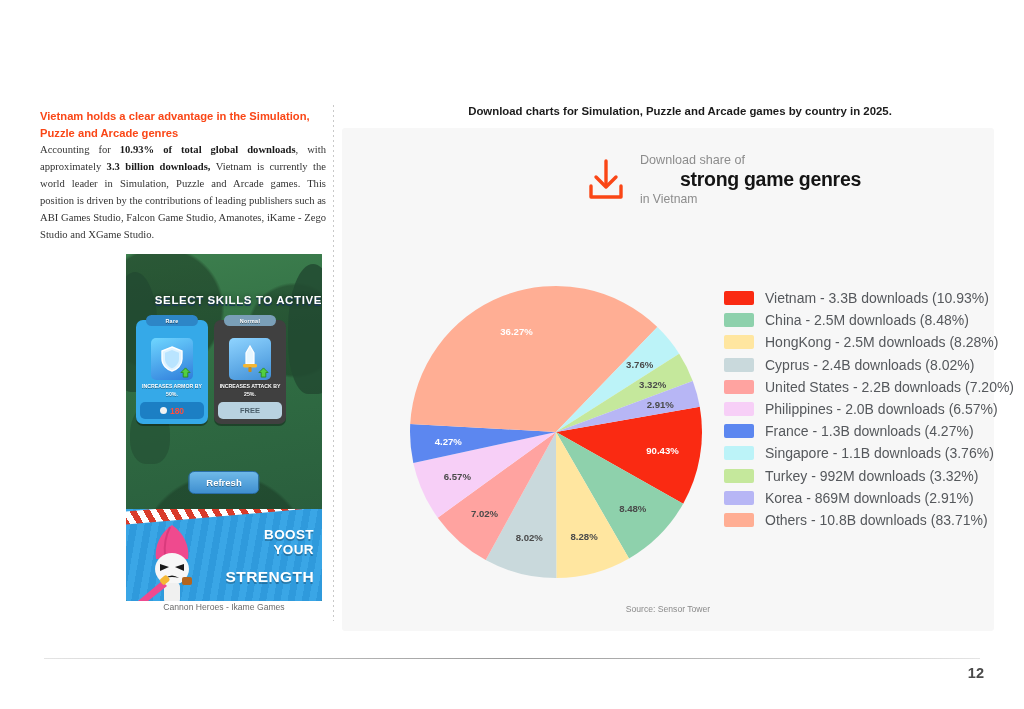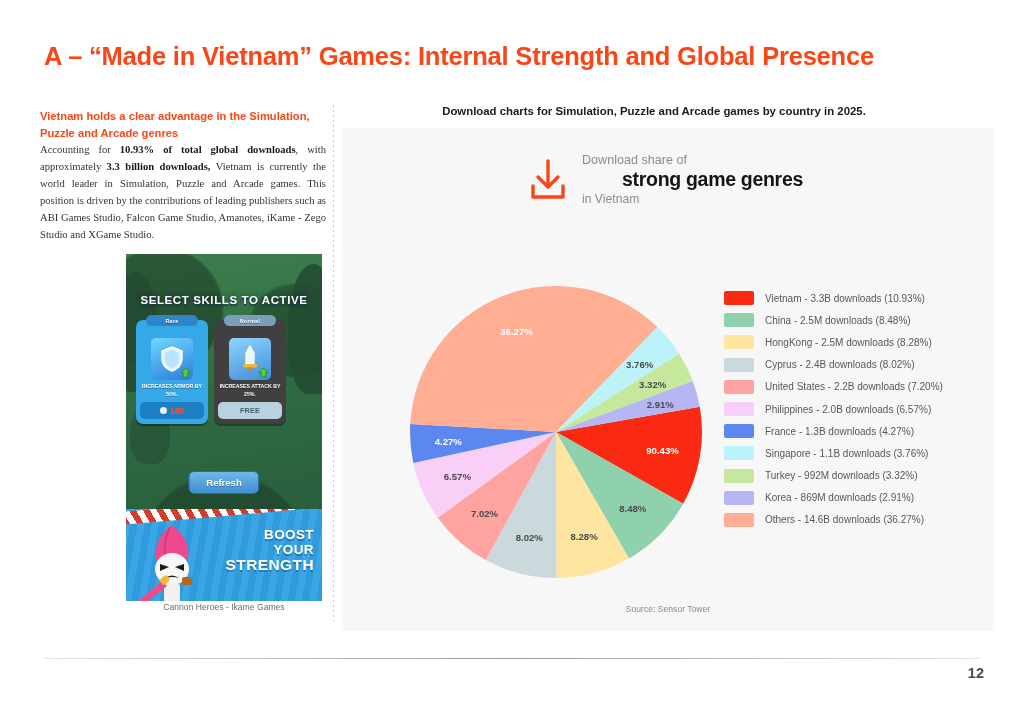--- a/index.html
+++ b/index.html
@@ -50,21 +50,21 @@
   .gs-bg{
     position:absolute;inset:0;
     background:
       radial-gradient(circle at 18% 16%, rgba(0,0,0,.30) 0 18%, transparent 19%),
       radial-gradient(circle at 86% 22%, rgba(0,0,0,.25) 0 14%, transparent 15%),
       radial-gradient(circle at 50% 88%, rgba(0,0,0,.22) 0 26%, transparent 27%),
       linear-gradient(170deg,#3d7f4e 0%,#2f6b42 40%,#27563a 100%);
   }
   .gs-tree{position:absolute;background:#224a31;border-radius:50% 50% 40% 40%;opacity:.85;}
   .gs-title{
-    position:absolute;left:0;right:0;top:40px;text-align:center;
+    position:absolute;left:0;right:0;top:40px;text-align:right;
     color:#ffffff;font-weight:bold;font-size:11.5px;letter-spacing:.6px;
     text-shadow:0 2px 0 #1b3c57, 0 0 5px rgba(0,0,0,.6);
   }
   .cards{position:absolute;left:10px;top:66px;width:176px;display:flex;gap:6px;}
   .card{width:72px;border-radius:7px;position:relative;padding-top:14px;
         box-shadow:0 2px 0 rgba(0,0,0,.35);}
   .card.rare{background:#35a9e8;}
   .card.normal{background:#404040;}
   .ribbon{
     position:absolute;top:-5px;left:50%;transform:translateX(-50%);
@@ -110,54 +110,54 @@
     background:repeating-linear-gradient(65deg,#ffffff 0 6px,#d93b2a 6px 12px);
     transform:rotate(-5deg);
   }
   .banner-text{
     position:absolute;right:8px;top:18px;text-align:right;
     color:#ffffff;font-weight:bold;line-height:15px;font-size:14px;
     letter-spacing:.4px;text-shadow:0 2px 0 rgba(0,0,0,.25);
   }
   .banner-text .l1{font-size:13.5px;}
   .banner-text .l2{font-size:13.5px;}
-  .banner-text .l3{font-size:15.5px;}
+  .banner-text .l3{font-size:15.5px;margin-top:12px;}
   .ninja{position:absolute;left:10px;bottom:-4px;width:72px;height:86px;}
   .caption{
     position:absolute;left:126px;top:602px;width:196px;text-align:center;
     font-size:8.6px;color:#6b6b6b;
   }
 
   
   .chart-card{
     position:absolute;left:342px;top:128px;width:652px;height:503px;
     background:#f7f7f7;border-radius:3px;
   }
   .chart-headline{
-    position:absolute;left:328px;top:105px;width:652px;text-align:center;
+    position:absolute;left:354px;top:105px;width:652px;text-align:center;
     font-size:11.4px;font-weight:bold;color:#1b1b1b;
   }
   .dl-block{
-    position:absolute;left:528px;top:152px;display:flex;align-items:center;gap:14px;
+    position:absolute;left:586px;top:152px;display:flex;align-items:center;gap:14px;
   }
   .dl-icon{width:40px;height:44px;flex:none;}
   .dl-text .t1{font-size:12.6px;color:#8c8c8c;line-height:16px;}
   .dl-text .t2{font-size:19.5px;color:#141414;font-weight:bold;line-height:23px;letter-spacing:-.3px;margin-left:40px;}
   .dl-text .t3{font-size:12.2px;color:#8c8c8c;line-height:16px;}
 
   .pie-wrap{position:absolute;left:408px;top:278px;width:300px;height:305px;}
   .pie-label{
     position:absolute;font-size:9.6px;font-weight:bold;
     white-space:nowrap;transform:translate(-50%,-50%);
   }
 
   .legend{position:absolute;left:724px;top:287px;width:250px;}
   .legend-row{display:flex;align-items:center;height:22.2px;}
   .swatch{width:30px;height:14px;border-radius:2px;flex:none;margin-right:11px;}
-  .legend-label{font-size:10px;color:#55585c;white-space:nowrap;}
+  .legend-label{font-size:14px;color:#55585c;white-space:nowrap;}
 
   .source{
     position:absolute;left:342px;top:604px;width:652px;text-align:center;
     font-size:8.6px;color:#8a8a8a;
   }
 
   
   .footer-rule{
     position:absolute;left:44px;top:658px;width:936px;height:1px;
     background:linear-gradient(to right,#e4e4e4,#9a9a9a 50%,#e4e4e4);
@@ -165,21 +165,20 @@
   .page-num{
     position:absolute;right:40px;top:665px;
     font-size:14.5px;font-weight:bold;color:#4a4a4a;
   }
 </style>
 </head>
 <body>
 
 <div class="slide">
 
-  <div class="slide-title">A – “Made in Vietnam” Games: Internal Strength and Global Presence</div>
 
   <div class="left-col">
     <div class="lead-heading">Vietnam holds a clear advantage in the Simulation, Puzzle and Arcade genres</div>
     <p class="body-copy">
       <span>Accounting for </span><b>10.93% of total global downloads</b><span>, with approximately </span><b>3.3 billion downloads,</b><span> Vietnam is currently the world leader in Simulation, Puzzle and Arcade games. This position is driven by the contributions of leading publishers such as ABI Games Studio, Falcon Game Studio, Amanotes, iKame - Zego Studio and XGame Studio.</span>
     </p>
   </div>
 
   <div class="v-divider"></div>
 
@@ -342,21 +341,21 @@
       <div class="legend-row">
         <span class="swatch" style="background: rgb(197, 232, 156);"></span>
         <span class="legend-label">Turkey - 992M downloads (3.32%)</span>
       </div>
       <div class="legend-row">
         <span class="swatch" style="background: rgb(183, 182, 245);"></span>
         <span class="legend-label">Korea - 869M downloads (2.91%)</span>
       </div>
       <div class="legend-row">
         <span class="swatch" style="background: rgb(255, 174, 148);"></span>
-        <span class="legend-label">Others - 14.6B downloads (36.27%)</span>
+        <span class="legend-label">Others - 10.8B downloads (83.71%)</span>
       </div>
     </div>
 
   <div class="source">Source: Sensor Tower</div>
 
   <div class="footer-rule"></div>
   <div class="page-num">12</div>
 
 </div>
 

